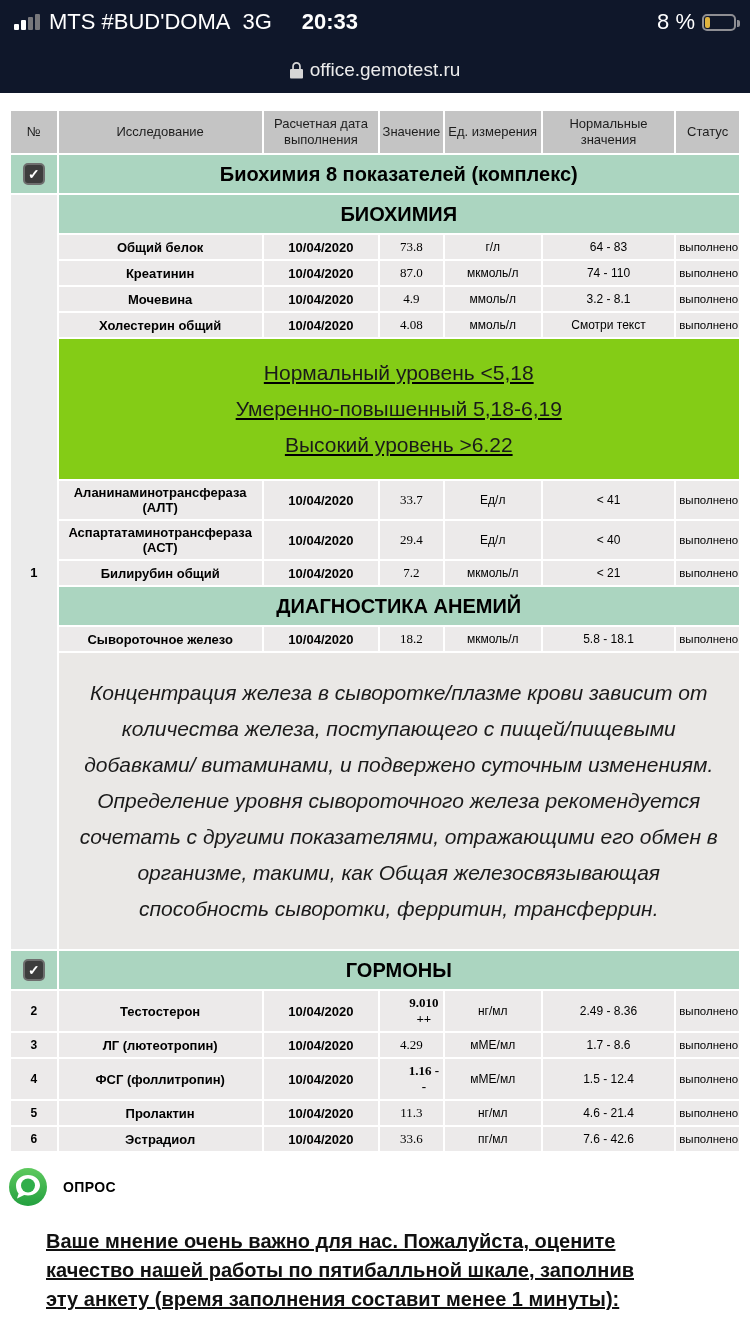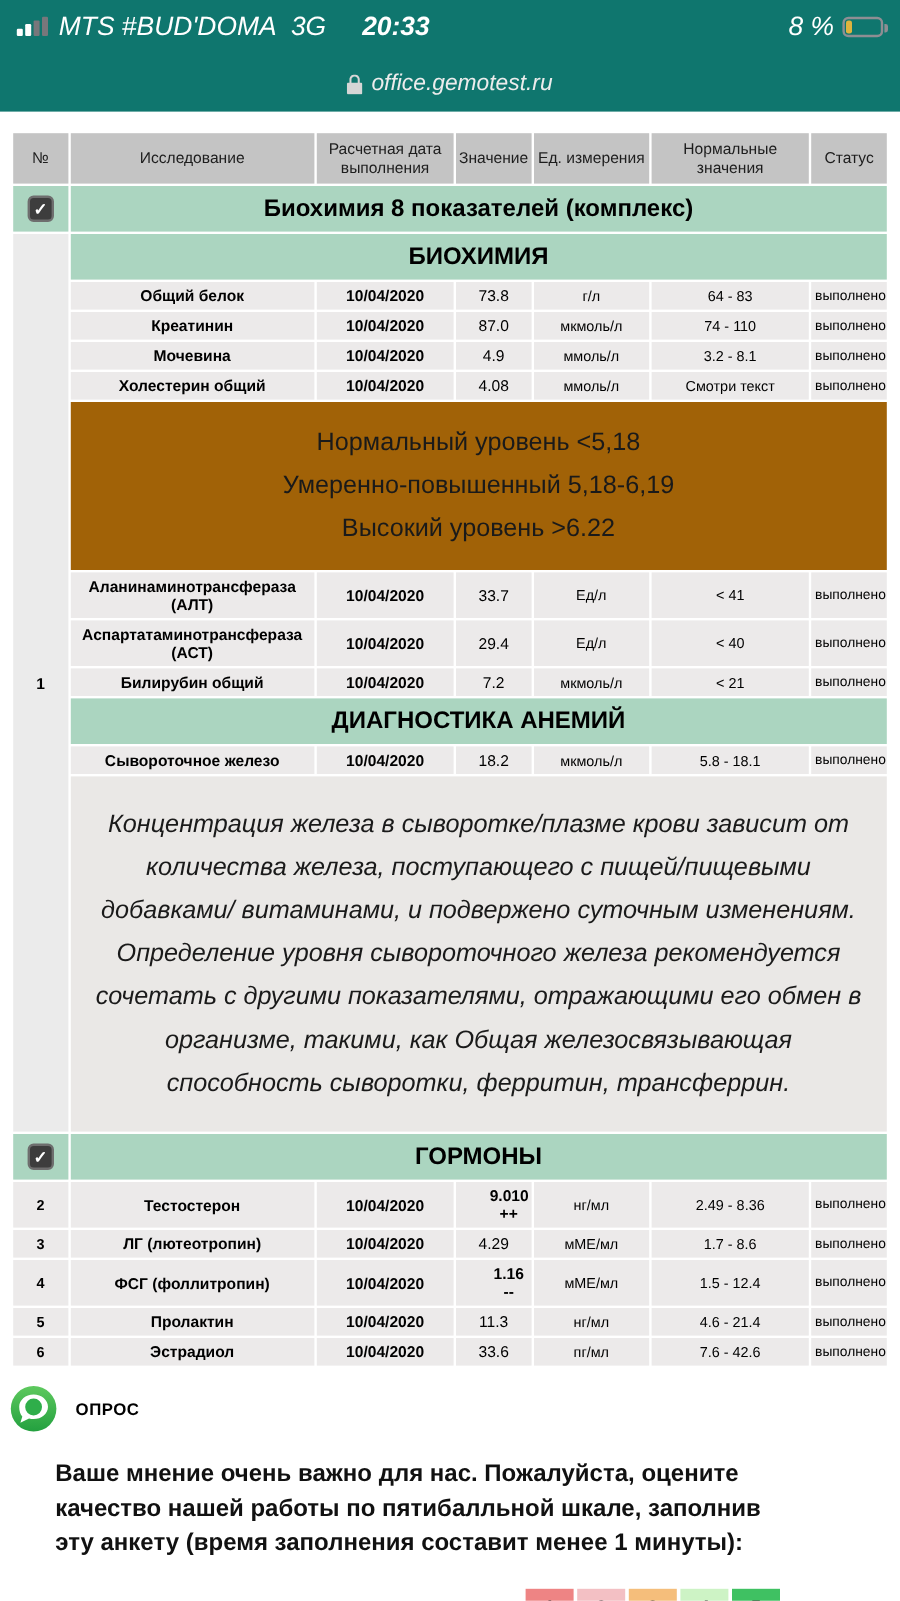--- a/index.html
+++ b/index.html
@@ -3,21 +3,21 @@
 <meta charset="utf-8">
 <style>
   * { box-sizing: border-box; }
   html,body { margin:0; padding:0; }
   body {
     width:750px; height:1334px; overflow:hidden; background:#fff;
     font-family:"Liberation Sans", sans-serif; color:#000;
   }
 
   
-  .status-bar { background:#0f766e; color:#fff; padding:6px 0 12px;font-style:italic; }
+  .status-bar { background:#0f172a; color:#fff; padding:6px 0 12px; }
   .sb1 { display:flex; align-items:center; height:32px; padding:0 14px; font-size:22px; }
   .signal { display:inline-flex; align-items:flex-end; gap:2px; margin-right:9px; }
   .signal i { display:block; width:5px; background:#fff; border-radius:1px; }
   .signal i:nth-child(1){height:6px;} .signal i:nth-child(2){height:10px;}
   .signal i:nth-child(3){height:13px;} .signal i:nth-child(4){height:16px;}
   .signal i.dim { background:#77777b; }
   .carrier { margin-right:12px; }
   .network { margin-right:30px; }
   .time { font-weight:700; }
   .batt-pct { margin-left:auto; margin-right:7px; }
@@ -34,40 +34,40 @@
     height:42px; text-align:center; line-height:1.2; padding:2px; }
   td.banner { background:#abd5c0; text-align:center; font-weight:700; font-size:20px;
     height:38px; vertical-align:middle; color:#000; }
   td.chk-cell { background:#abd5c0; text-align:center; vertical-align:middle; }
   td.num-cell { background:#ebebeb; text-align:center; vertical-align:middle;
     font-size:13px; font-weight:700; }
   tr.data td { background:#eceaea; text-align:center; vertical-align:middle;
     font-size:12px; padding:4px 3px; height:22px; }
   tr.data td.name { font-weight:700; font-size:13px; }
   tr.data td.date { font-weight:700; font-size:13px; }
-  tr.data td.val  { font-size:13px; }
+  tr.data td.val  { font-size:13px;font-family:Liberation Serif, serif; }
   tr.data td.val.bold { font-weight:700;padding-left:28px; }
   tr.data td.stat { font-size:11.5px; }
-  td.note-white { background:#a16207; text-align:center; padding:16px 6px; }
+  td.note-white { background:#84cc16; text-align:center; padding:16px 6px;text-decoration:underline; }
   td.note-white div { font-size:21px; line-height:36px; color:#1a1a1a; }
   td.note-gray { background:#eae8e6; text-align:center; padding:22px 12px;font-style:italic; }
   td.note-gray div { font-size:21px; line-height:36px; color:#1a1a1a; }
 
   
   .checkbox { display:inline-flex; align-items:center; justify-content:center;
     width:22px; height:22px; background:#3d3d3d; border:2px solid #6e6e6e;
     border-radius:5px; cursor:pointer; }
   .checkbox .mark { color:#fff; font-size:14px; font-weight:700; line-height:1; }
 
   
   .survey { padding:14px 0 0 8px; }
   .survey-head { display:flex; align-items:center; gap:15px; }
   .logo-icon { width:40px; height:40px; display:block; }
   .survey-title { font-size:14px; font-weight:700; letter-spacing:.4px; }
-  .survey-intro { margin:20px 0 0 38px; width:622px; font-size:20px; font-weight:700; line-height:1.45; color:#111; }
+  .survey-intro { margin:20px 0 0 38px; width:622px; font-size:20px; font-weight:700; line-height:1.45; color:#111;text-decoration:underline; }
 
   table.rate { border-collapse:separate; border-spacing:3px; table-layout:fixed; margin:20px 0 0 32px; }
   table.rate td { vertical-align:middle; }
   .rate-label { font-weight:700; font-size:15px; text-align:left; padding-left:6px; background:#fff;margin-top:44px; }
   .scale-cell { height:30px; text-align:center; font-weight:700; font-size:15px; color:#111; }
   .s1{background:#ee8484;} .s2{background:#f3c0c4;} .s3{background:#f5be7b;}
   .s4{background:#cdf3c5;} .s5{background:#3fc162;}
   tr.q td { background:#f1f1f1; height:27px; font-size:14px; color:#1a1a1a; }
   td.q-label { text-align:left; padding-left:24px; }
   td.box-cell { text-align:center; }

